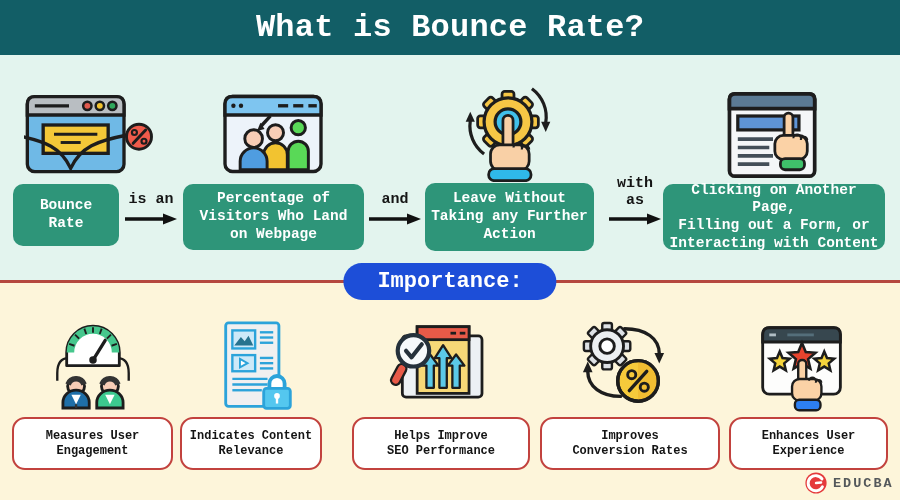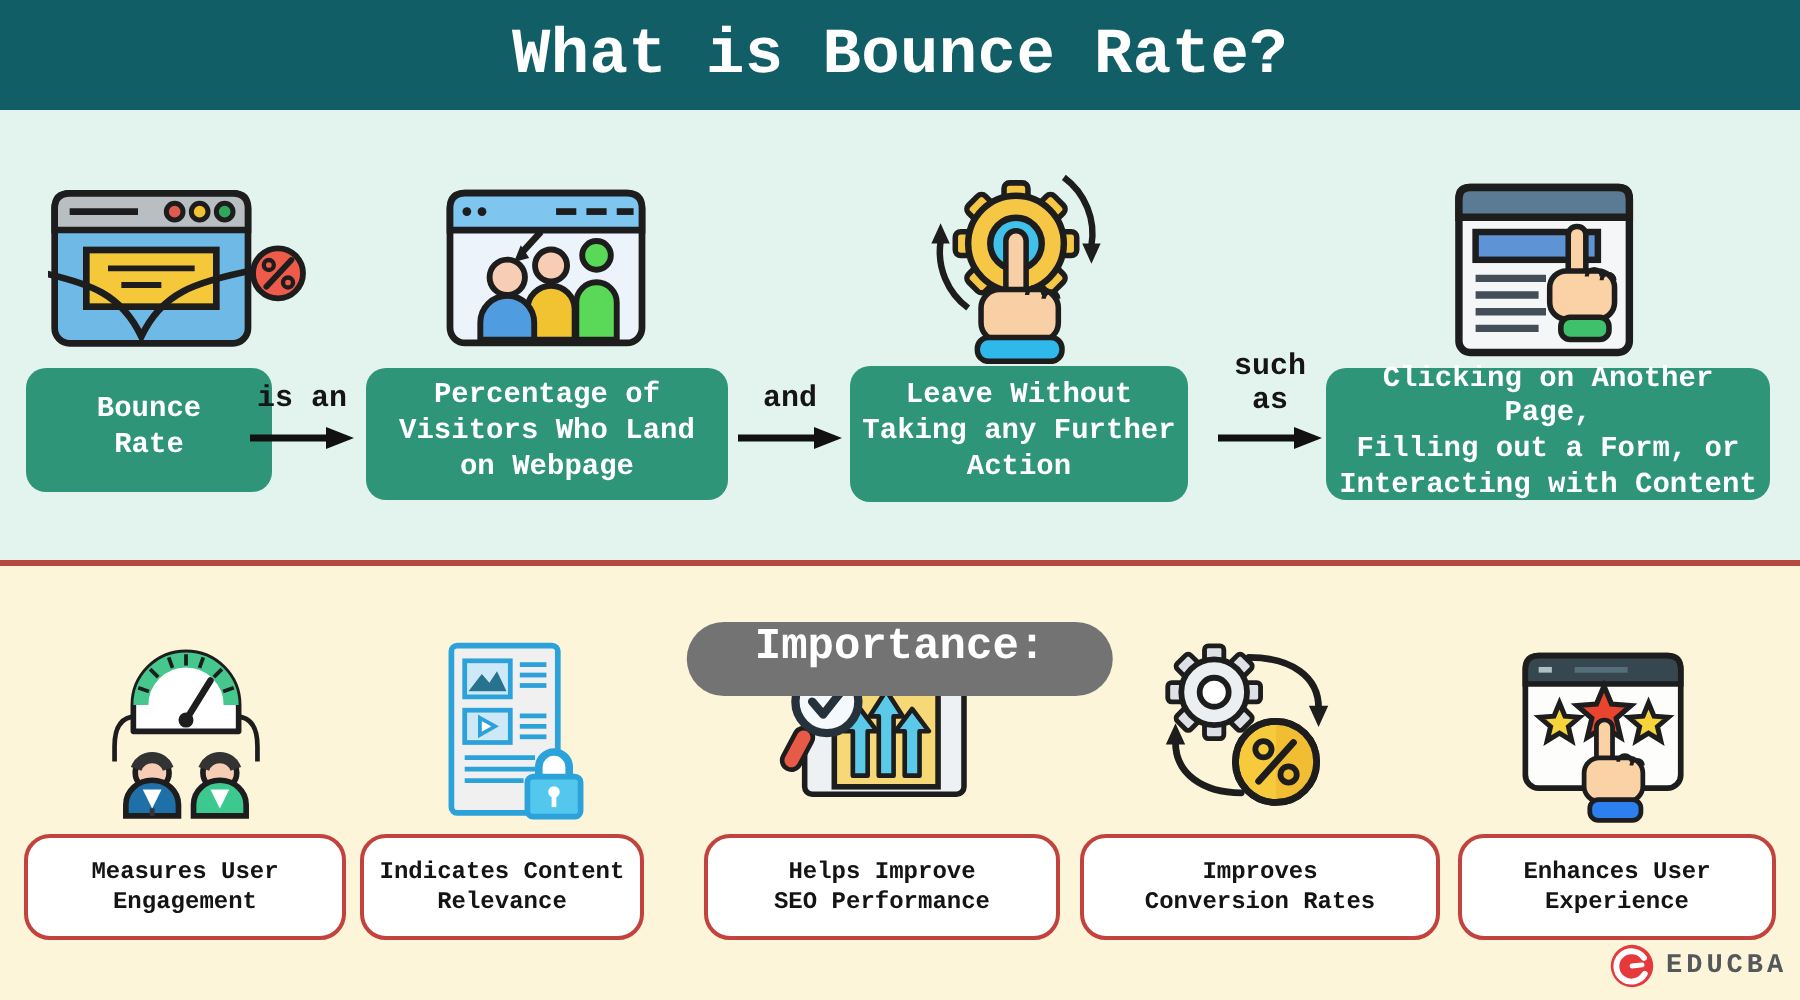--- a/index.html
+++ b/index.html
@@ -12,42 +12,42 @@
           display:flex;align-items:center;justify-content:center;}
   .banner h1{margin:0;color:#ffffff;font-size:32px;font-weight:800;letter-spacing:.2px;}
   .top-section{position:absolute;left:0;top:55px;width:900px;height:225px;background:#e3f4ee;}
   .divider{position:absolute;left:0;top:280px;width:900px;height:3px;background:#b5483f;}
   .bottom-section{position:absolute;left:0;top:283px;width:900px;height:217px;background:#fdf5da;}
 
   
   .gbox{position:absolute;background:#2e9579;color:#fff;border-radius:10px;
         display:flex;align-items:center;justify-content:center;text-align:center;
         font-weight:700;font-size:14.5px;line-height:1.22;white-space:pre-line;padding:2px 4px;box-sizing:border-box;}
-  .b1{left:13px; top:184px;width:123px;height:62px;}
+  .b1{left:13px; top:184px;width:106px;height:62px;}
   .b2{left:183px;top:184px;width:181px;height:66px;}
   .b3{left:425px;top:183px;width:169px;height:68px;}
   .b4{left:663px;top:184px;width:222px;height:66px;}
 
   .conn{position:absolute;display:flex;flex-direction:column;align-items:center;}
   .conn .lbl{font-weight:700;font-size:15px;color:#151515;line-height:1.1;text-align:center;}
   .conn svg{margin-top:4px;}
   .conn1{left:124px;top:192px;width:54px;}
   .conn2{left:369px;top:192px;width:52px;}
   .conn3{left:609px;top:176px;width:52px;}
 
   .icon{position:absolute;}
   .t1{left:24px; top:93px;}
   .t2{left:222px;top:94px;}
   .t3{left:462px;top:80px;}
   .t4{left:724px;top:91px;}
 
   
   .pill{position:absolute;left:50%;top:263px;transform:translateX(-50%);
-        height:37px;padding:0 34px;background:#737373;border-radius:19px;
-        display:flex;justify-content:center;z-index:3;margin-top:48px;}
+        height:37px;padding:0 34px;background:#1d4ed8;border-radius:19px;
+        display:flex;align-items:center;justify-content:center;z-index:3;}
   .pill span{color:#fff;font-size:22px;font-weight:700;}
 
   .lbox{position:absolute;top:417px;height:53px;background:#ffffff;border:2.5px solid #c2423e;
         border-radius:13px;display:flex;align-items:center;justify-content:center;text-align:center;
         font-weight:700;font-size:12px;color:#141414;line-height:1.2;white-space:pre-line;box-sizing:border-box;}
   .c1{left:12px; width:161px;}
   .c2{left:180px;width:142px;}
   .c3{left:352px;width:178px;}
   .c4{left:540px;width:180px;}
   .c5{left:729px;width:159px;}
@@ -169,21 +169,21 @@
     </svg>
   </div>
   <div class="conn conn2">
     <span class="lbl">and</span>
     <svg width="52" height="12" viewBox="0 0 52 12">
       <line x1="0" y1="6" x2="40" y2="6" stroke="#111" stroke-width="3.5"></line>
       <polygon points="38,0.5 52,6 38,11.5" fill="#111"></polygon>
     </svg>
   </div>
   <div class="conn conn3">
-    <span class="lbl">such as</span>
+    <span class="lbl">with as</span>
     <svg width="52" height="12" viewBox="0 0 52 12">
       <line x1="0" y1="6" x2="40" y2="6" stroke="#111" stroke-width="3.5"></line>
       <polygon points="38,0.5 52,6 38,11.5" fill="#111"></polygon>
     </svg>
   </div>
 
   <div class="pill">
     <span>Importance:</span>
   </div>
 

